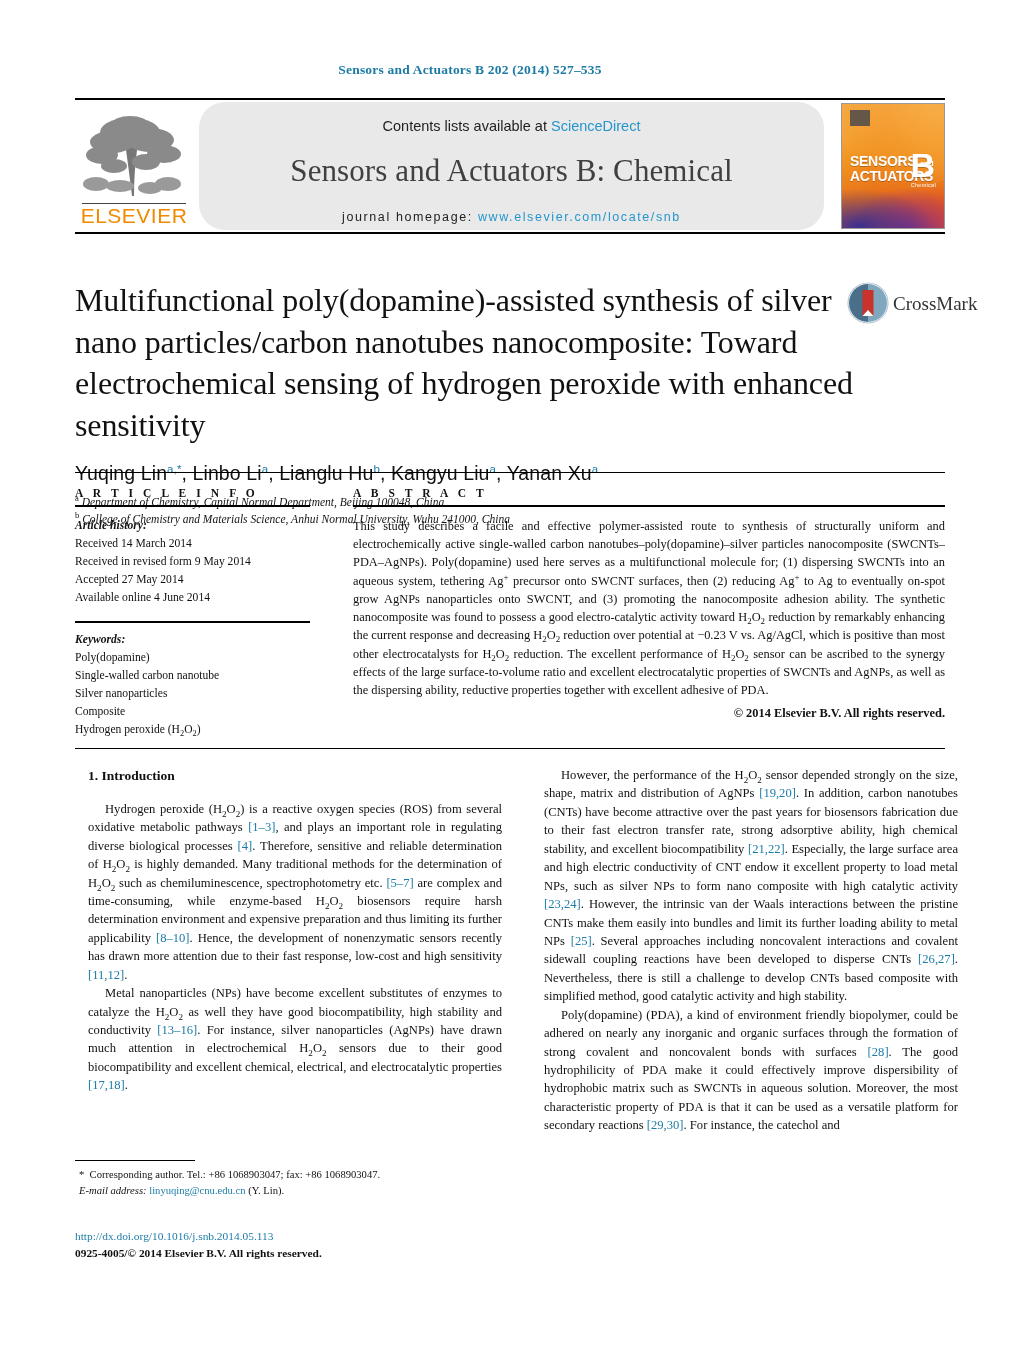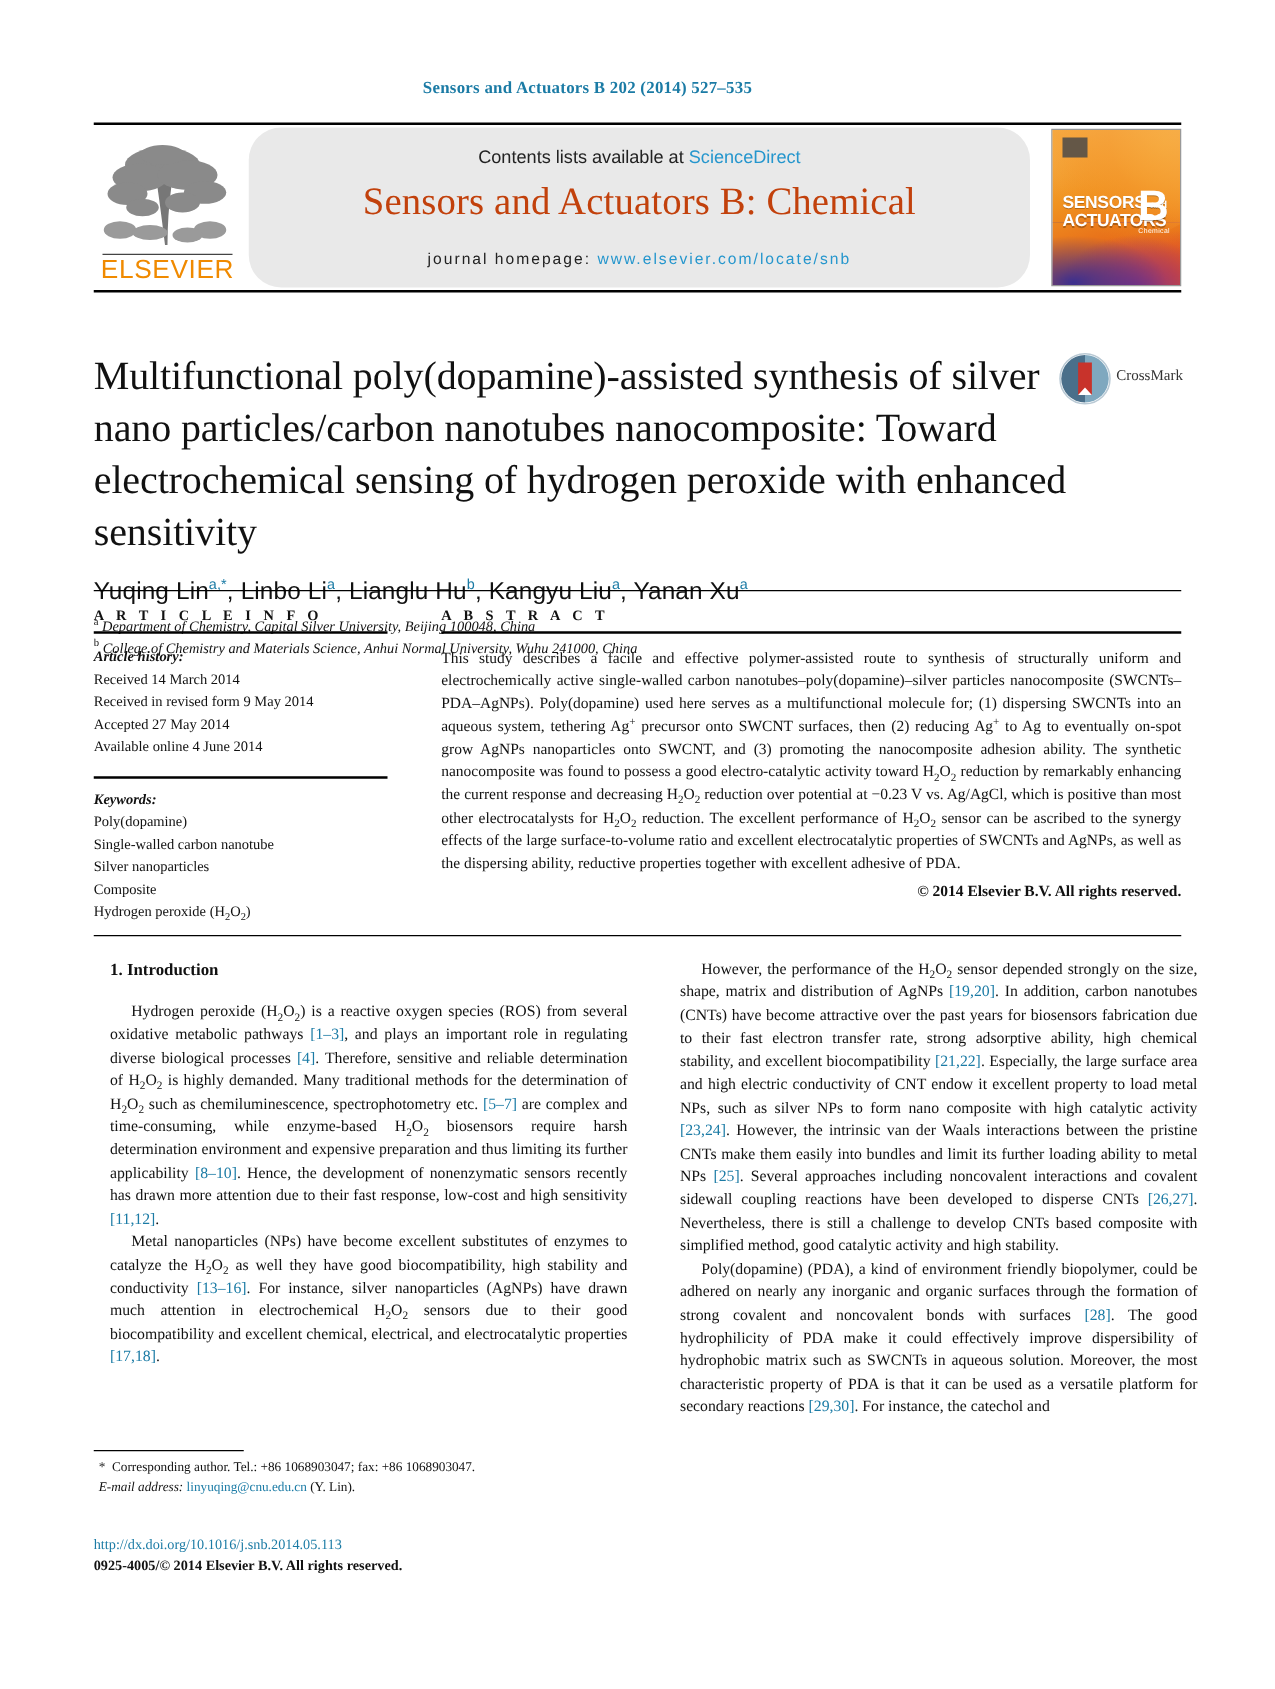--- a/index.html
+++ b/index.html
@@ -100,22 +100,22 @@
     font-family: "Liberation Sans", sans-serif;
     font-size: 14.5px;
     color: #222;
     padding-top: 16px;
     letter-spacing: 0;
   }
   .contents-line .sd { color: #2596cd; }
   .journal-title {
     font-family: "Liberation Serif", serif;
     font-size: 31px;
-    color: #c2410c;
-    margin-top: 9px;
+    color: #404040;
+    margin-top: 19px;
     letter-spacing: .1px;
   }
   .homepage-line {
     font-family: "Liberation Sans", sans-serif;
     font-size: 12.5px;
     letter-spacing: 1.6px;
     margin-top: 21px;
     color: #222;
   }
   .homepage-line .url { color: #2596cd; }
@@ -226,21 +226,21 @@
     left: 0;
     top: 2px;
     width: 42px;
     height: 42px;
   }
   .cm-label {
     position: absolute;
     left: 46px;
     top: 13px;
     font-family: "Liberation Serif", serif;
-    font-size: 12px;
+    font-size: 19px;
     color: #333;
   }
 
   .authors {
     margin-top: 16px;
     font-family: Liberation Sans, sans-serif;
     font-size: 19.5px;
     color: #111;
     letter-spacing: .1px;
   }
@@ -453,21 +453,21 @@
           <path d="M21 2 A19 19 0 0 1 21 40 Z" fill="#7fa8bf"></path>
           <rect x="15.5" y="8" width="11" height="26" fill="#c8332b"></rect>
           <path d="M15.5 34 L21 28 L26.5 34 Z" fill="#ffffff"></path>
         </svg>
       </div>
       <div class="cm-label">CrossMark</div>
     </div>
 
     <div class="authors">Yuqing Lin<sup>a,*</sup>, Linbo Li<sup>a</sup>, Lianglu Hu<sup>b</sup>, Kangyu Liu<sup>a</sup>, Yanan Xu<sup>a</sup></div>
     <div class="affils">
-      <div><sup>a</sup> <span>Department of Chemistry, Capital Silver University, Beijing 100048, China</span></div>
+      <div><sup>a</sup> <span>Department of Chemistry, Capital Normal Department, Beijing 100048, China</span></div>
       <div><sup>b</sup> <span>College of Chemistry and Materials Science, Anhui Normal University, Wuhu 241000, China</span></div>
     </div>
   </div>
 
   <div class="rule-thin" style="top:472px;"></div>
 
   <div class="info-abs">
     <div class="hdr-row">
       <div class="hdr-left col-head">A R T I C L E    I N F O</div>
       <div class="hdr-right col-head">A B S T R A C T</div>

